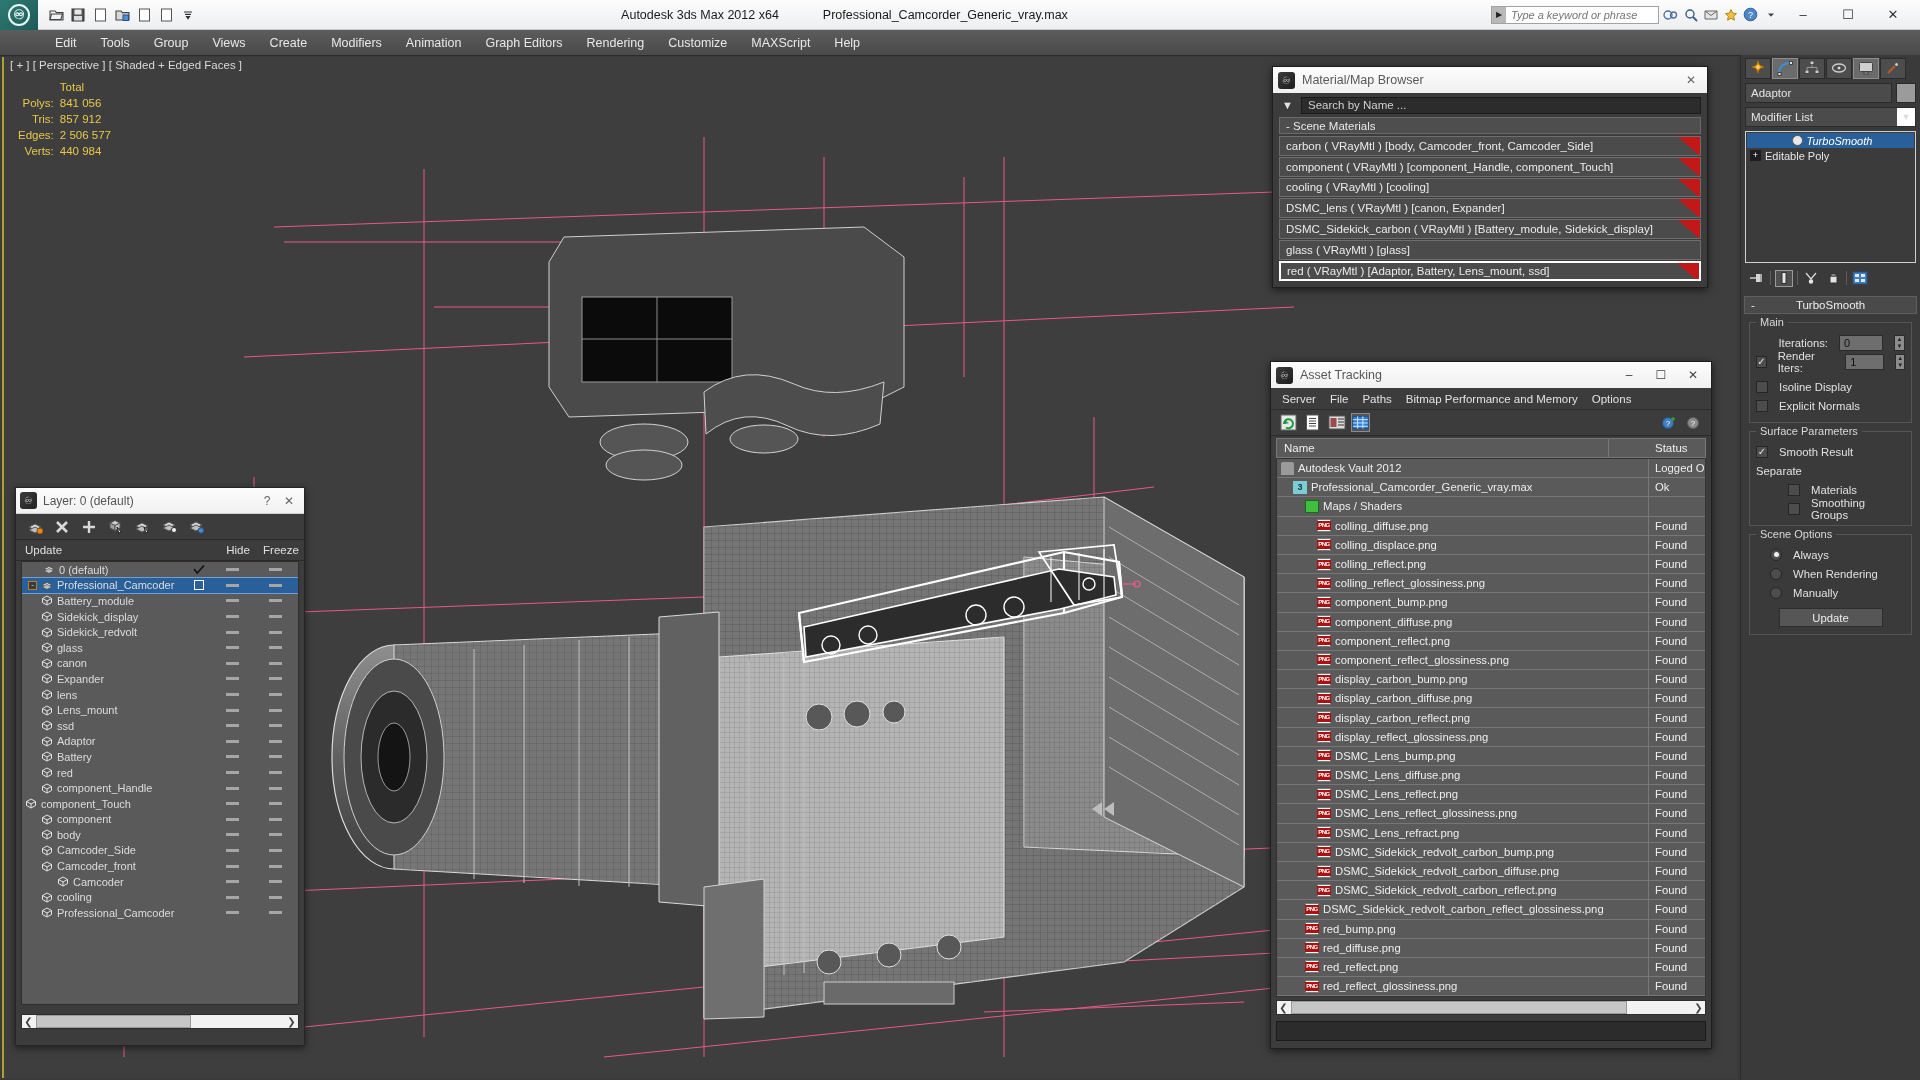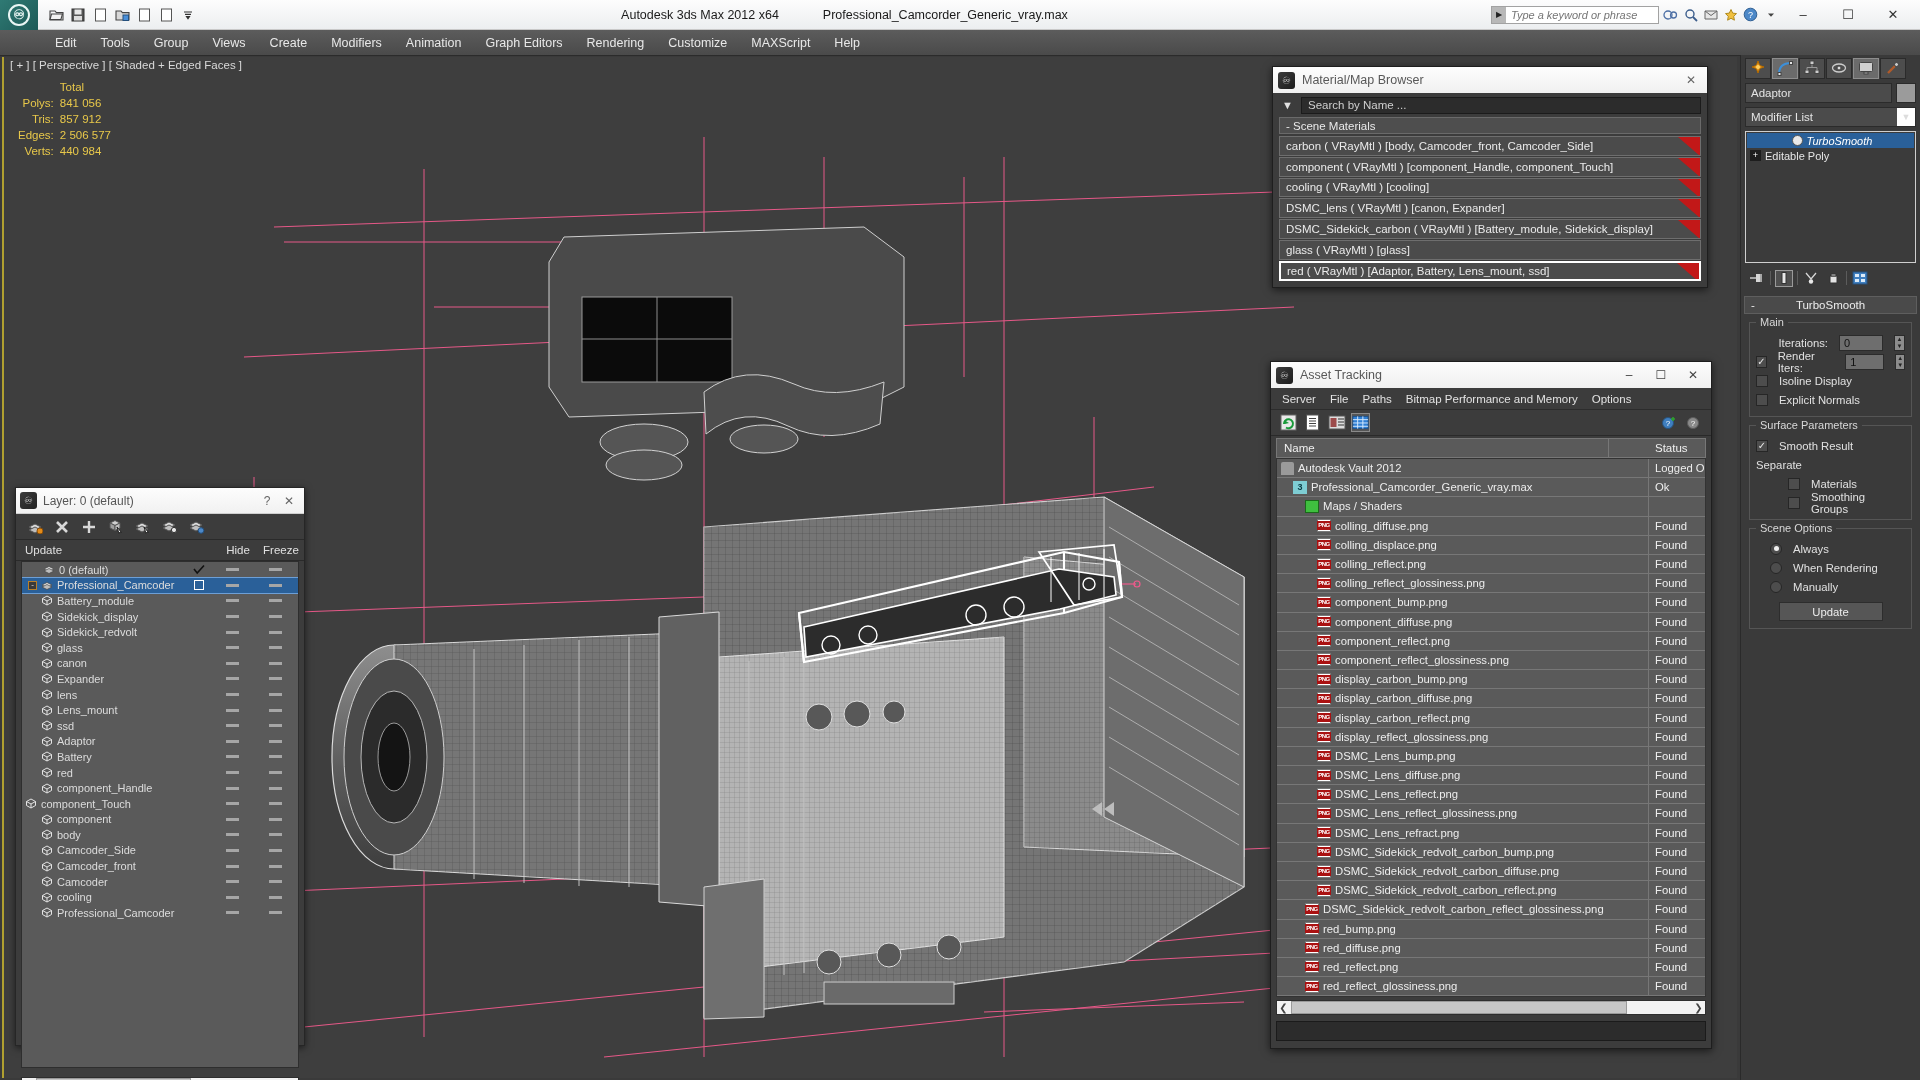--- a/index.html
+++ b/index.html
@@ -119,21 +119,21 @@
   .lw-toolbar .ti { width: 17px; height: 17px; display:flex;align-items:center;justify-content:center; }
   .lw-head {
     height: 21px; background: #3c3c3c; display: flex; align-items: center;
     font-size: 11.5px; color: #e0e0e0; border-bottom: 1px solid #2a2a2a;
   }
   .lw-head .c1 { flex: 1; padding-left: 9px; }
   .lw-head .c2 { width: 26px; }
   .lw-head .c3 { width: 40px; text-align: center; }
   .lw-head .c4 { width: 46px; text-align: center; }
   .lw-list {
-    height: 507px; overflow: hidden; background: #5a5a5a;
+    height: 444px; overflow: hidden; background: #5a5a5a;
     margin: 0 5px; border: 1px solid #2e2e2e;
   }
   .lrow {
     height: 15.6px; display: flex; align-items: center;
     font-size: 11px; color: #dcdcdc;
   }
   .lrow.sel { background: #2a6099; outline: 1px solid #6d9fd6; }
   .lrow .nm { flex: 1; display: flex; align-items: center; gap: 4px; overflow: hidden; white-space: nowrap; }
   .lrow .cbx { width: 26px; display:flex; align-items:center; justify-content:center; }
   .lrow .hide, .lrow .frz { width: 40px; display:flex; align-items:center; justify-content:center; }
@@ -1059,21 +1059,21 @@
           </span>
           <span class="cbx"></span>
           <span class="hide">
             <span class="dash"></span>
           </span>
           <span class="frz">
             <span class="dash"></span>
           </span>
         </div>
         <div class="lrow">
-          <span class="nm" style="padding-left:19px">
+          <span class="nm" style="padding-left:35px">
             <span>
               <svg width="12" height="11" viewBox="0 0 12 11">
                 <path d="M6 1l4.5 2.5v4L6 10 1.5 7.5v-4z" fill="none" stroke="#e4e4e4" stroke-width="1"></path>
                 <path d="M1.5 3.5L6 6l4.5-2.5M6 6v4" stroke="#e4e4e4" stroke-width="1" fill="none"></path>
               </svg>
             </span>
             <span>Camcoder</span>
           </span>
           <span class="cbx"></span>
           <span class="hide">
@@ -1604,21 +1604,21 @@
         </div>
         <div class="prow r">
           <span class="chk">✓</span>
           <span>Render Iters:</span>
           <span class="spin">1</span>
           <span class="spinbtns">
               <span>▲</span>
               <span>▼</span>
             </span>
         </div>
-        <div class="prow" style="margin-top:0">
+        <div class="prow" style="margin-top:6px">
           <span class="chk"></span>
           <span>Isoline Display</span>
         </div>
         <div class="prow">
           <span class="chk"></span>
           <span>Explicit Normals</span>
         </div>
       </div>
 
       <div class="grp">

